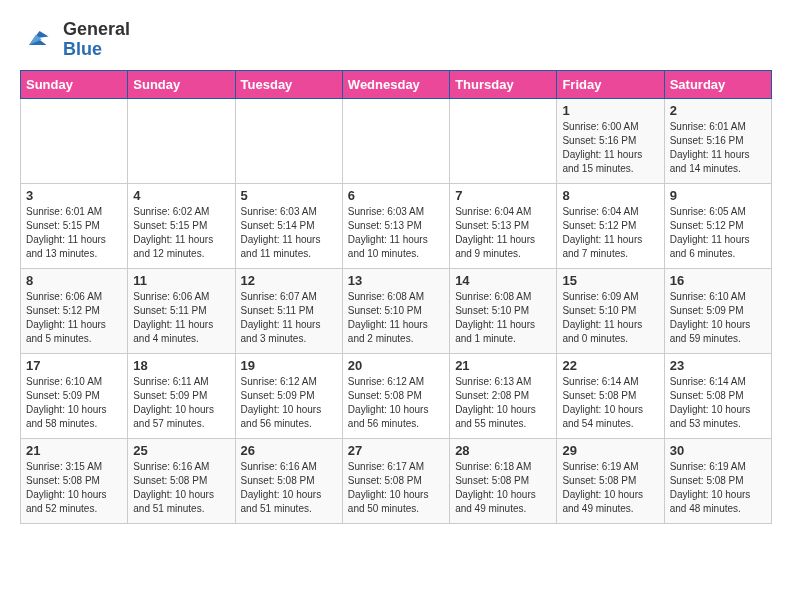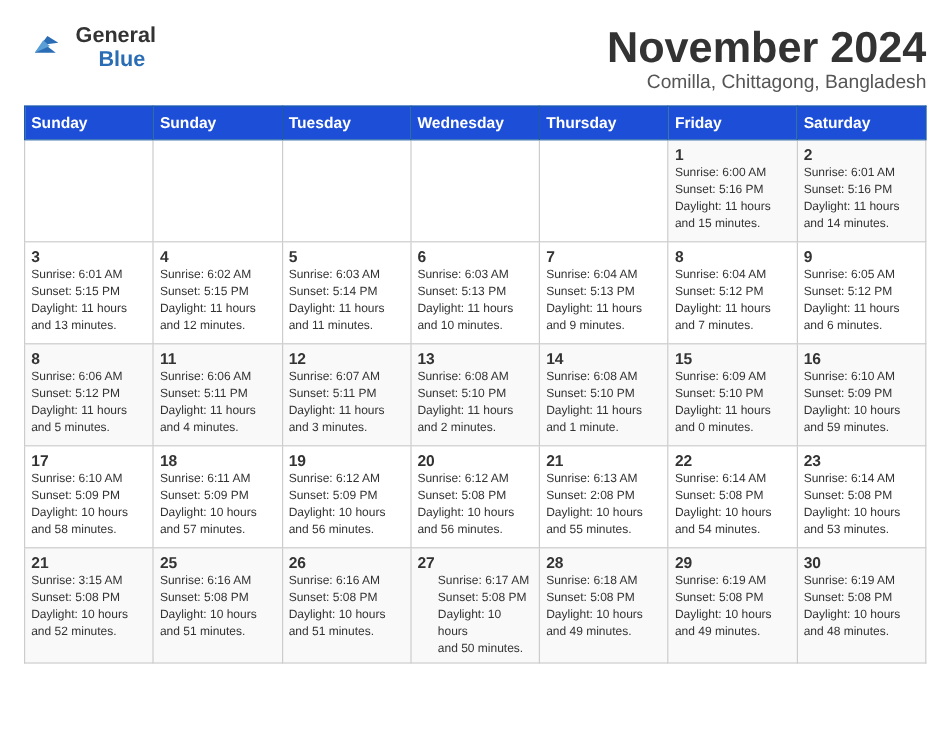--- a/index.html
+++ b/index.html
@@ -20,21 +20,21 @@
       display: flex;
       align-items: center;
       gap: 13px;
     }
     .logo-text {
       font-size: 18px;
       font-weight: bold;
       line-height: 1.1;
     }
     .logo-text .general { color: #333; }
-    .logo-text .blue { color: #2a6db5; margin-left: 19px; }
+    .logo-text .blue { color: #2a6db5; }
     .logo-bird {
       width: 28px;
       height: 28px;
       margin-left: 2px;
     }
     .title-block {
       text-align: right;
     }
     .month-title {
       font-size: 36px;
@@ -45,21 +45,21 @@
     .subtitle {
       font-size: 16px;
       color: #555;
     }
     table {
       width: 100%;
       border-collapse: collapse;
       table-layout: fixed;
     }
     thead tr th {
-      background-color: #1d4ed8;
+      background-color: #ec4899;
       color: #fff;
       font-size: 13px;
       font-weight: bold;
       padding: 6px 5px;
       border: 1px solid #1a5da5;
       text-align: left;
     }
     tbody tr td {
       border: 1px solid #ccc;
       vertical-align: top;
@@ -96,24 +96,20 @@
       <svg class="logo-bird" viewBox="0 0 40 40" xmlns="http://www.w3.org/2000/svg">
         <polygon points="10,30 25,10 38,18 22,20 35,30" fill="#2a6db5"></polygon>
         <polygon points="10,30 20,15 28,22" fill="#5a9fd5"></polygon>
       </svg>
     </div>
     <div class="logo-text">
       <span class="general">General</span><br>
       <span class="blue">Blue</span>
     </div>
   </div>
-  <div class="title-block">
-    <div class="month-title">November 2024</div>
-    <div class="subtitle">Comilla, Chittagong, Bangladesh</div>
-  </div>
 </div>
 
 <table>
   <thead>
     <tr>
     <th>Sunday</th>
         <th>Sunday</th>
         <th>Tuesday</th>
         <th>Wednesday</th>
         <th>Thursday</th>
@@ -313,21 +309,21 @@
         </td>
         <td>
           <span class="day-num">26</span>
           <div class="day-info" style="white-space: pre-line;">Sunrise: 6:16 AM
 Sunset: 5:08 PM
 Daylight: 10 hours
 and 51 minutes.</div>
         </td>
         <td>
           <span class="day-num">27</span>
-          <div class="day-info" style="white-space: pre-line; margin-left: 17px;">Sunrise: 6:17 AM
+          <div class="day-info" style="white-space: pre-line;">Sunrise: 6:17 AM
 Sunset: 5:08 PM
 Daylight: 10 hours
 and 50 minutes.</div>
         </td>
         <td>
           <span class="day-num">28</span>
           <div class="day-info" style="white-space: pre-line;">Sunrise: 6:18 AM
 Sunset: 5:08 PM
 Daylight: 10 hours
 and 49 minutes.</div>

